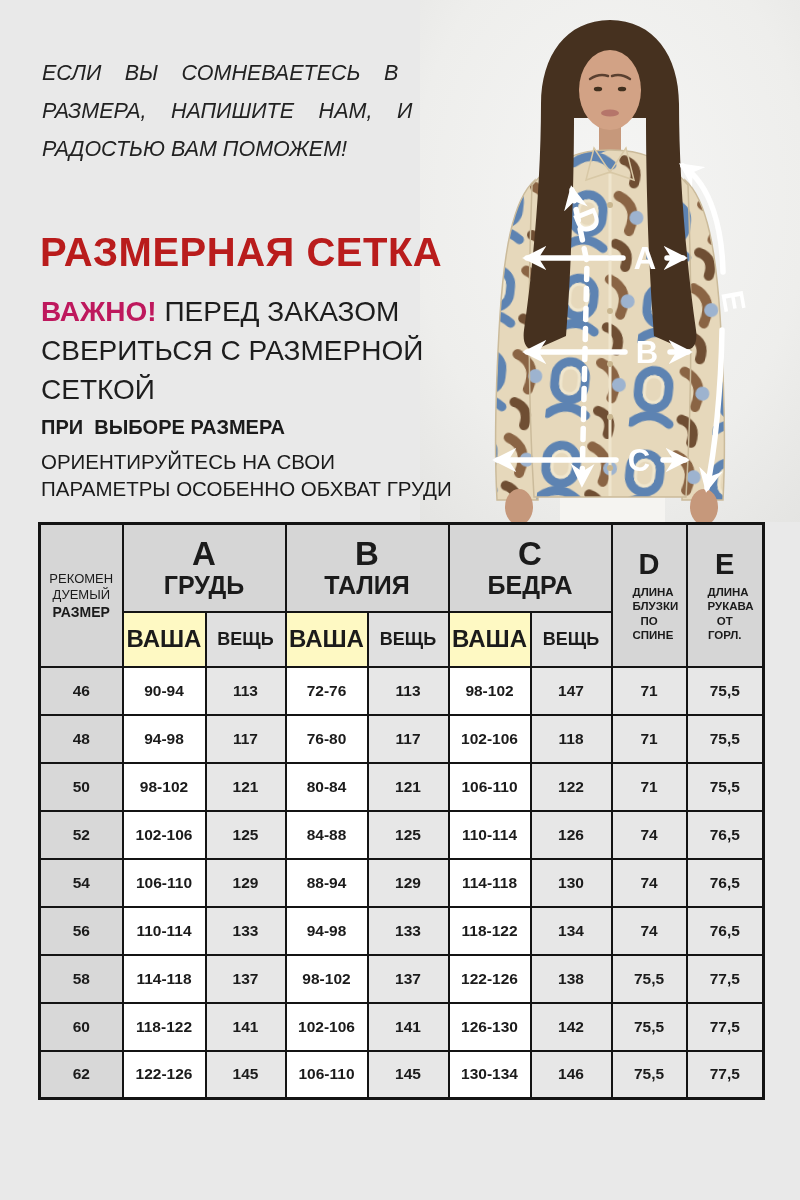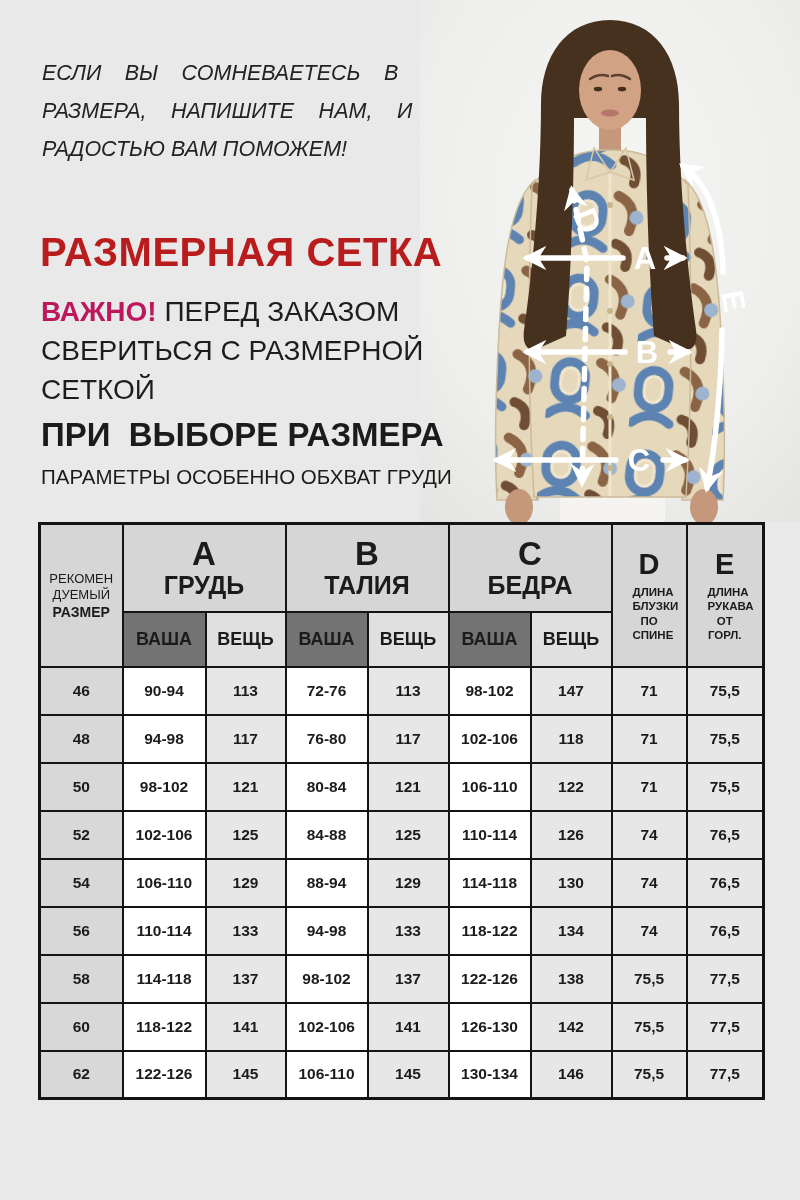--- a/index.html
+++ b/index.html
@@ -21,21 +21,21 @@
     font-size:40px;font-weight:bold;letter-spacing:.5px;color:#b91c1c;
   }
   
   .important{
     position:absolute;left:41px;top:292px;width:430px;
     font-size:28px;line-height:39px;color:#1d1d1d;
   }
   .important .red{font-weight:bold;}
   
   .tip{position:absolute;left:41px;top:416px;width:470px;}
-  .tip-title{font-size:33px;font-weight:bold;margin-bottom:9px;white-space:pre-wrap;}
+  .tip-title{font-size:20px;font-weight:bold;margin-bottom:9px;white-space:pre-wrap;}
   .tip-line{font-size:20.5px;line-height:27px;}
   
   .photo{position:absolute;left:420px;top:0;width:380px;height:522px;}
   
   .size-table{
     position:absolute;left:38px;top:522px;width:725px;
     border-collapse:collapse;table-layout:fixed;
     border:3px solid #141414;
   }
   .size-table th,.size-table td{
@@ -46,21 +46,21 @@
   .size-table tbody tr{height:48px;}
   .size-head{background:#d6d6d6;font-size:13px;font-weight:normal;line-height:16.5px;}
   .size-head span{display:block;}
   .size-head .b{font-weight:bold;font-size:14px;}
   .group-head{background:#d6d6d6;}
   .group-head .letter{display:block;font-size:33px;font-weight:bold;line-height:36px;}
   .group-head .name{display:block;font-size:25px;font-weight:bold;line-height:27px;}
   .de-head{background:#d6d6d6;}
   .de-head .letter{display:block;font-size:29px;font-weight:bold;line-height:32px;margin-bottom:5px;}
   .de-head .name{display:block;font-size:11.5px;font-weight:bold;line-height:14.5px;padding:0 20px;}
-  .sub-your{background:#737373;font-size:18px;font-weight:bold;}
+  .sub-your{background:#fef9c3;font-size:24px;font-weight:bold;}
   .sub-item{background:#e0e0e0;font-size:18px;font-weight:bold;}
   .size-table tbody td{font-size:15.5px;font-weight:bold;}
   .c-size{background:#d8d8d8;}
   .c-your{background:#ffffff;}
   .c-item{background:#e7e7e7;}
   .c-de{background:#e7e7e7;}
 </style>
 </head>
 <body>
 
@@ -162,20 +162,21 @@
 <div class="heading">РАЗМЕРНАЯ СЕТКА</div>
 
 <div class="important">
   <span class="red" style="color: #be185d;">ВАЖНО!</span><span> ПЕРЕД ЗАКАЗОМ</span><br>
   <span>СВЕРИТЬСЯ С РАЗМЕРНОЙ</span><br>
   <span>СЕТКОЙ</span>
 </div>
 
 <div class="tip">
   <div class="tip-title">ПРИ  ВЫБОРЕ РАЗМЕРА</div>
+  <div class="tip-line">ОРИЕНТИРУЙТЕСЬ НА СВОИ</div>
   <div class="tip-line">ПАРАМЕТРЫ ОСОБЕННО ОБХВАТ ГРУДИ</div>
 </div>
 
 <table class="size-table">
   <colgroup>
     <col style="width:83px">
       <col style="width:83px">
       <col style="width:80px">
     <col style="width:82px">
       <col style="width:81px">

